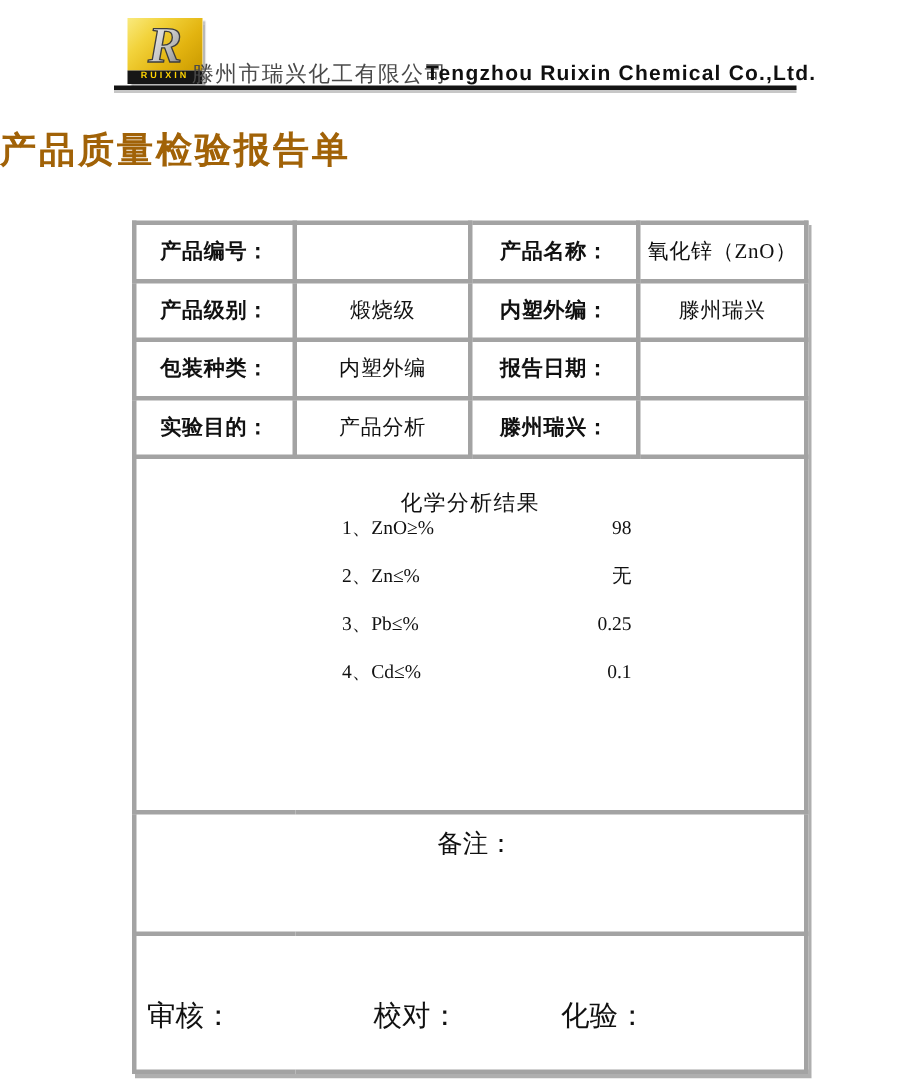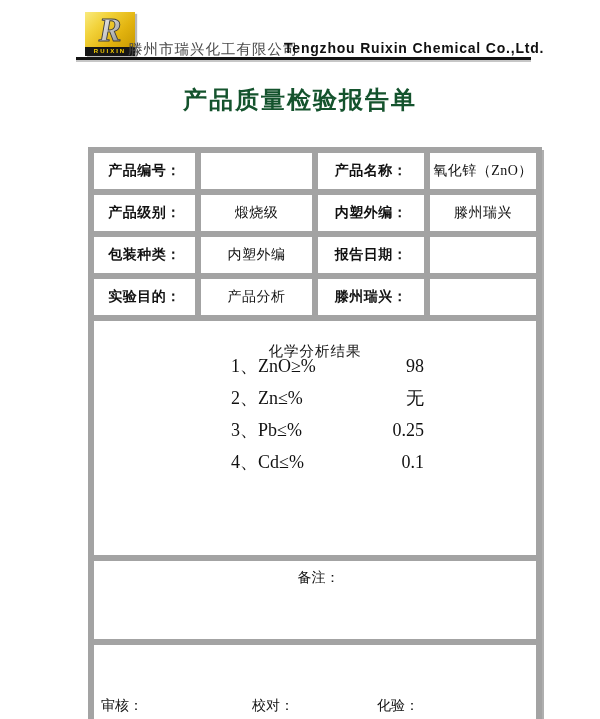--- a/index.html
+++ b/index.html
@@ -38,63 +38,63 @@
     font-size:14px;font-weight:bold;color:#101010;letter-spacing:0.8px;white-space:nowrap;
   }
   .header-rule{
     position:absolute;left:76px;top:57px;width:455px;height:3px;
     background:#141414;box-shadow:0 2px 0 rgba(0,0,0,0.22);
   }
 
   
   .title{
     position:absolute;left:0;top:84px;width:600px;margin:0;
-    text-align:center;
+    text-align:left;
     font-family:"Liberation Sans","DejaVu Sans",sans-serif;
-    font-size:24px;font-weight:bold;letter-spacing:2px;color:#14532d;
+    font-size:24px;font-weight:bold;letter-spacing:2px;color:#a16207;
   }
 
   
   .report-table{
     position:absolute;left:88px;top:147px;width:449px;
     border-collapse:collapse;table-layout:fixed;
     border:2px solid #000;
     box-shadow:2px 3px 0 rgba(110,110,110,0.55);
     background:#fff;
   }
   .report-table td{
-    border:6px solid #a3a3a3;
+    border:3px solid #a3a3a3;
     text-align:center;vertical-align:middle;
     padding:0;overflow:hidden;
   }
   .info-row td{height:36px;}
   td.lbl{
     font-family:"Liberation Sans","DejaVu Sans",sans-serif;
     font-weight:bold;font-size:14px;letter-spacing:0.5px;
   }
   td.val{font-size:14px;letter-spacing:0.5px;}
 
   .analysis-cell{height:234px;vertical-align:top !important;text-align:left !important;}
   .analysis-heading{
     padding-top:22px;text-align:center;
     font-size:14.5px;letter-spacing:1px;line-height:16px;
   }
   .analysis-item{
     margin-left:137px;width:193px;
     display:flex;justify-content:space-between;
-    font-size:18px;line-height:15px;margin-bottom:17px;
+    font-size:13px;line-height:15px;margin-bottom:17px;
   }
   .analysis-item:first-of-type{margin-top:32px;}
 
   .remarks-cell{
     height:70px;vertical-align:top !important;text-align:left;
-    padding:8px 0 0 7px !important;font-size:14px;
+    padding:8px 0 0 7px !important;font-size:17px;
   }
   .sign-cell{height:89px;position:relative;}
-  .sig{position:absolute;top:52px;font-size:14px;white-space:nowrap;}
+  .sig{position:absolute;top:40px;font-size:19px;white-space:nowrap;}
   .sig1{left:7px;}
   .sig2{left:158px;}
   .sig3{left:283px;}
 </style>
 </head>
 <body>
 
 <div class="page">
 
   <div class="logo">

